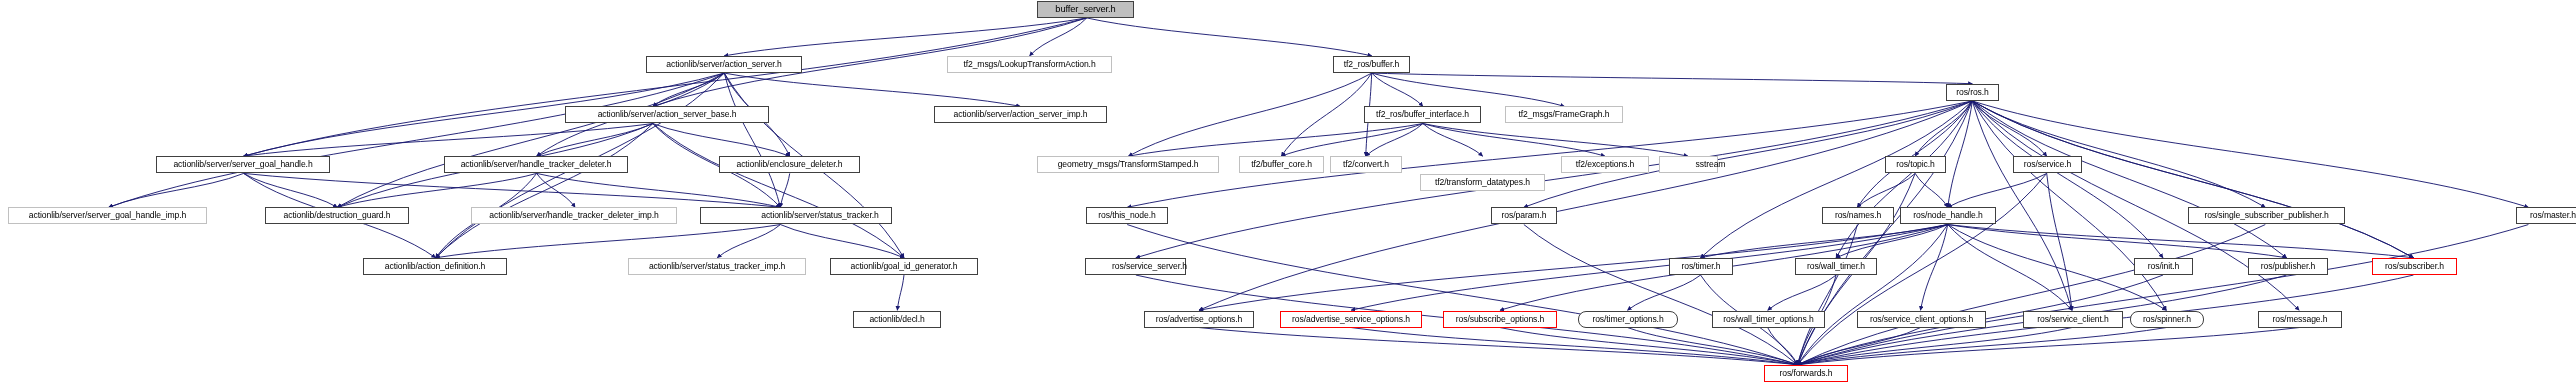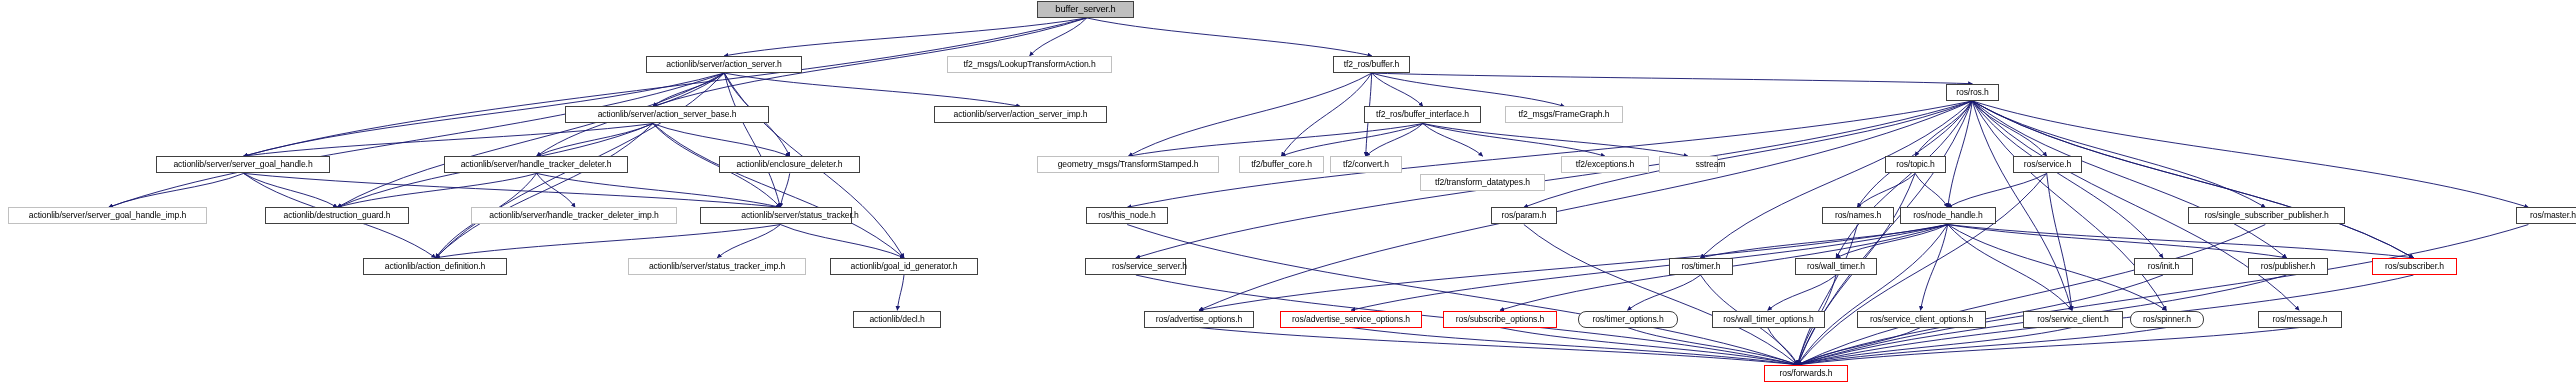--- a/index.html
+++ b/index.html
@@ -220,21 +220,21 @@
       </div>
       <div class="node faint" style="left: 8px; top: 207px; width: 199px;">
         <span class="lbl">actionlib/server/server_goal_handle_imp.h</span>
       </div>
       <div class="node strong" style="left: 265px; top: 207px; width: 144px;">
         <span class="lbl">actionlib/destruction_guard.h</span>
       </div>
       <div class="node faint" style="left: 471px; top: 207px; width: 206px;">
         <span class="lbl">actionlib/server/handle_tracker_deleter_imp.h</span>
       </div>
-      <div class="node strong" style="left: 700px; top: 207px; width: 152px; padding-left: 48px;">
+      <div class="node strong" style="left: 700px; top: 207px; width: 192px; padding-left: 48px;">
         <span class="lbl">actionlib/server/status_tracker.h</span>
       </div>
       <div class="node strong" style="left: 1086px; top: 207px; width: 82px;">
         <span class="lbl">ros/this_node.h</span>
       </div>
       <div class="node strong" style="left: 1491px; top: 207px; width: 66px;">
         <span class="lbl">ros/param.h</span>
       </div>
       <div class="node strong" style="left: 1822px; top: 207px; width: 72px;">
         <span class="lbl">ros/names.h</span>

